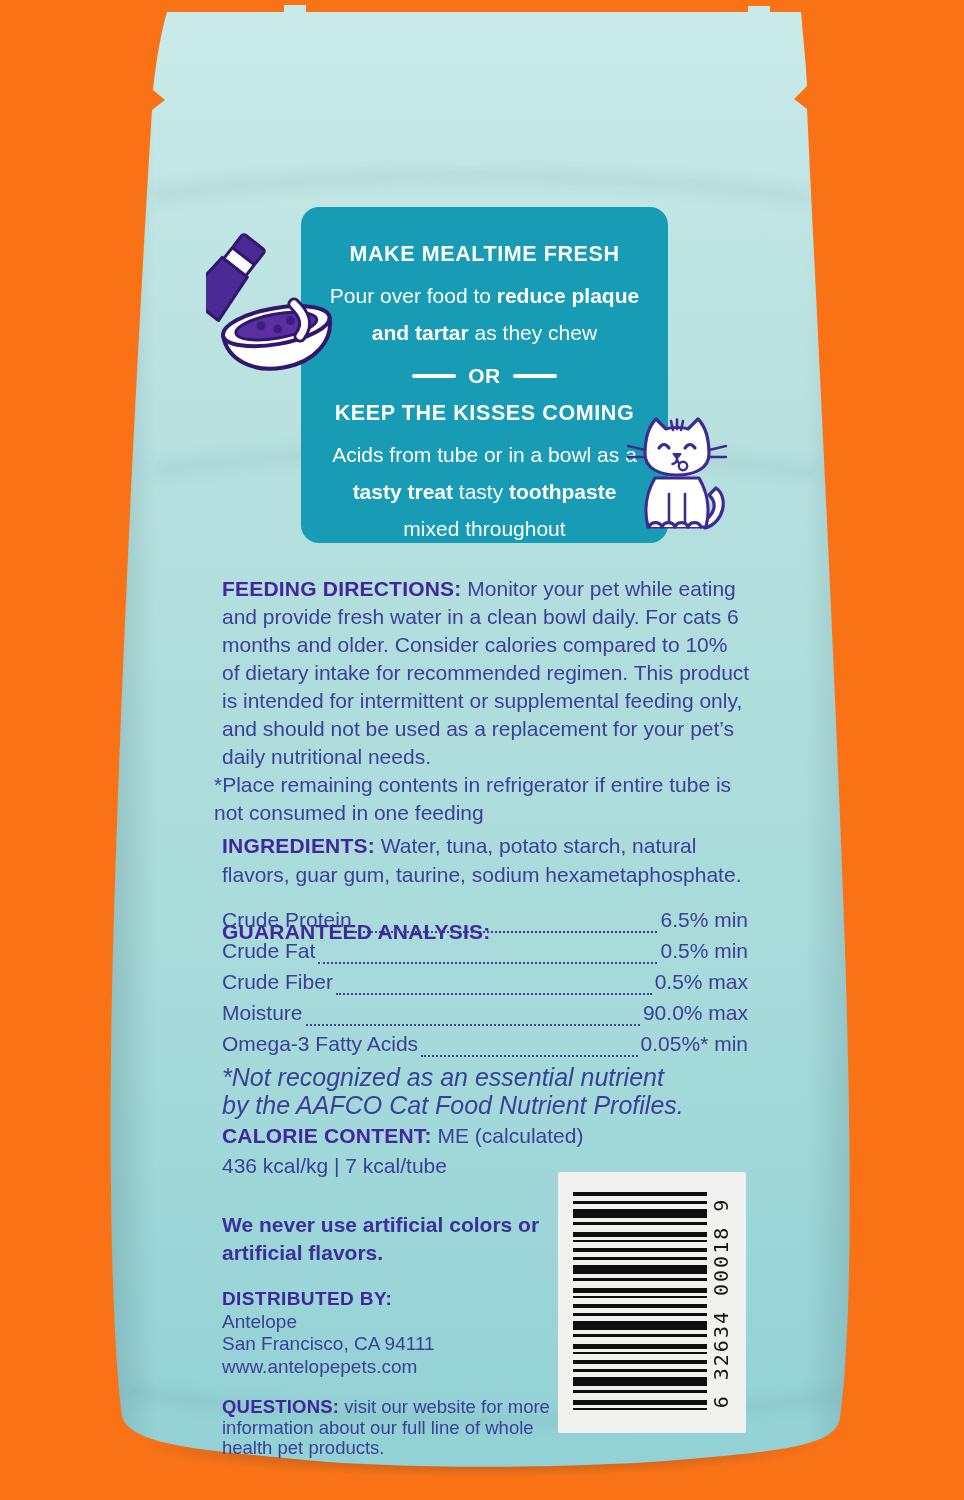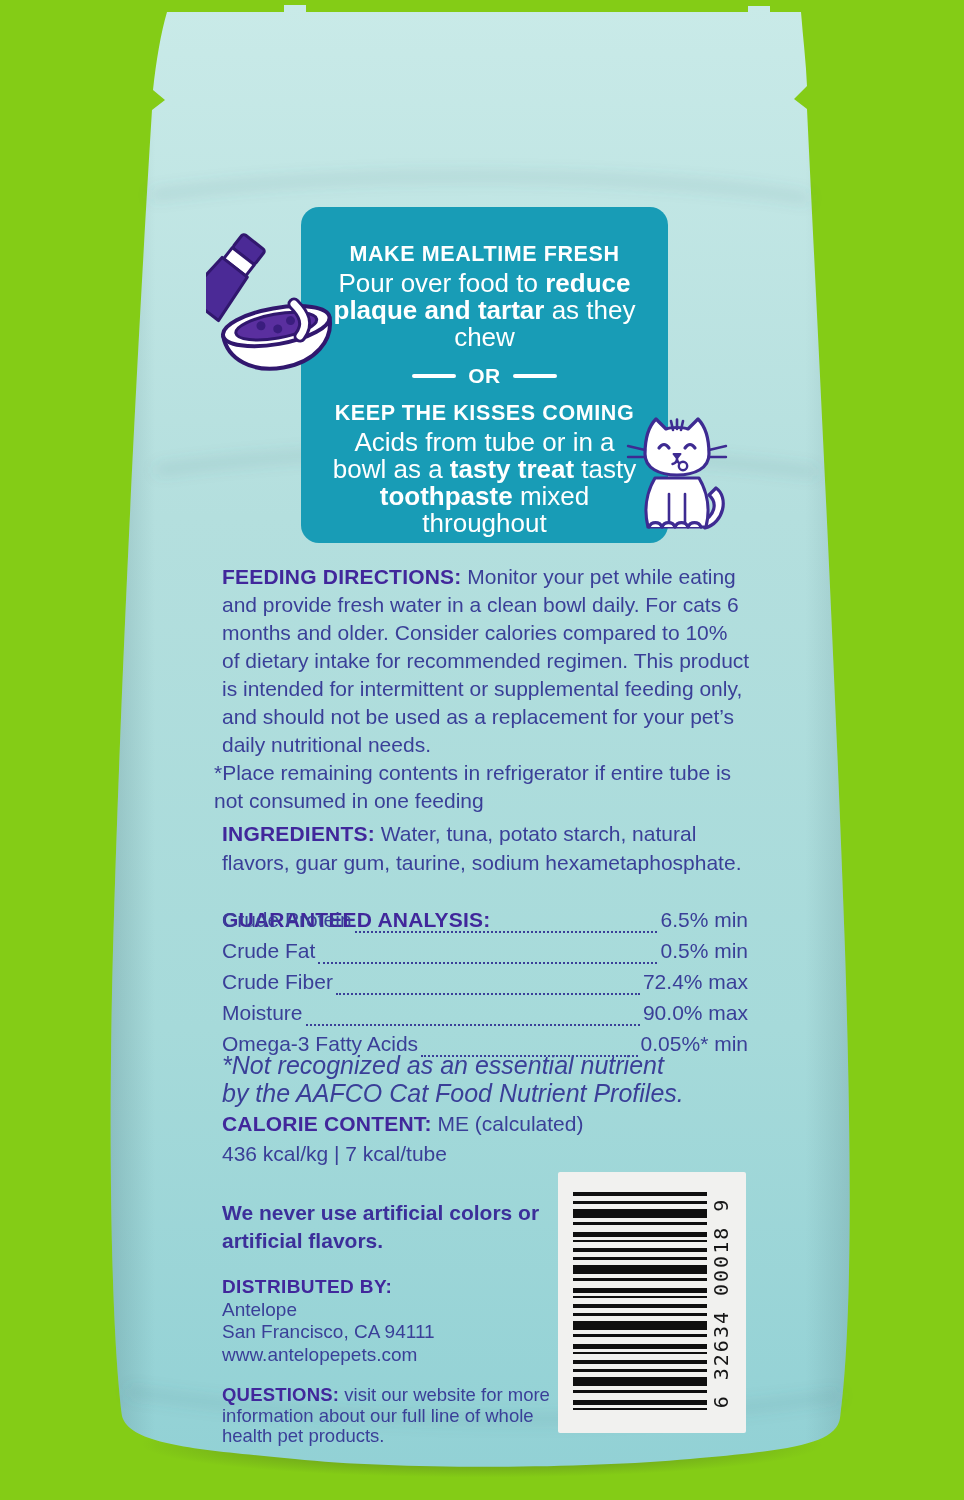--- a/index.html
+++ b/index.html
@@ -1,33 +1,33 @@
 <!DOCTYPE html>
 <html><head>
 <meta charset="utf-8">
 <style>
   html,body{margin:0;padding:0;background:#fff;}
-  .stage{position:relative;width:964px;height:1500px;background:#84cc16;overflow:hidden;
+  .stage{position:relative;width:964px;height:1500px;background:#f97316;overflow:hidden;
          font-family:"Liberation Sans","DejaVu Sans",sans-serif;}
   .floor-shadow{position:absolute;left:8px;top:1402px;width:948px;height:92px;z-index:1;
     background:radial-gradient(ellipse 50% 50% at 50% 46%,rgba(45,45,45,.42),rgba(45,45,45,.16) 52%,rgba(45,45,45,0) 72%);}
   .pouch-svg{position:absolute;left:0;top:0;z-index:2;}
   
   .promo-box{position:absolute;left:301px;top:207px;width:367px;height:336px;z-index:3;
     background:#189cb6;border-radius:18px;color:#ffffff;text-align:center;
     padding:34px 16px 0;box-sizing:border-box;}
   .promo-title{font-weight:bold;font-size:21.5px;letter-spacing:.6px;line-height:27px;}
-  .promo-text{margin:2px auto 0;width:318px;font-size:26px;line-height:27px;}
+  .promo-text{margin:9px auto 0;width:318px;font-size:21px;line-height:37px;}
   .promo-text b{font-weight:bold;}
   .or-divider{display:flex;align-items:center;justify-content:center;gap:12px;margin:13px 0 12px;}
   .or-divider .dash{display:inline-block;width:44px;height:4px;background:#fff;border-radius:2px;}
   .or-divider .or-text{font-weight:bold;font-size:21px;letter-spacing:.5px;}
   .icon-abs{position:absolute;z-index:4;}
   
-  .txt{position:absolute;left:222px;z-index:3;color:#3a3f98;font-size:21px;line-height:28px;}
+  .txt{position:absolute;left:222px;z-index:3;color:#3a3f98;font-size:21px;line-height:28px;margin-top:12px;}
   .txt b,.b-head{color:#41279b;font-weight:bold;letter-spacing:.2px;}
   .sec-feeding{top:563px;width:528px;}
   .sec-feeding .note{margin:0 0 0 -8px;}
   .sec-ingredients{top:819px;width:534px;line-height:29px;}
   .sec-ga-head{top:906px;width:528px;}
   .ga-table{position:absolute;left:222px;top:908px;width:526px;z-index:3;color:#3a3f98;font-size:21px;}
   .ga-row{display:flex;height:31px;}
   .ga-name{white-space:nowrap;}
   .ga-dots{flex:1;border-bottom:2.5px dotted #3a3f98;margin:0 3px 6px 3px;}
   .ga-value{white-space:nowrap;}
@@ -163,21 +163,21 @@
       <span class="ga-value">6.5% min</span>
     </div>
     <div class="ga-row">
       <span class="ga-name">Crude Fat</span>
       <span class="ga-dots"></span>
       <span class="ga-value">0.5% min</span>
     </div>
     <div class="ga-row">
       <span class="ga-name">Crude Fiber</span>
       <span class="ga-dots"></span>
-      <span class="ga-value">72.4% max</span>
+      <span class="ga-value">0.5% max</span>
     </div>
     <div class="ga-row">
       <span class="ga-name">Moisture</span>
       <span class="ga-dots"></span>
       <span class="ga-value">90.0% max</span>
     </div>
     <div class="ga-row">
       <span class="ga-name">Omega-3 Fatty Acids</span>
       <span class="ga-dots"></span>
       <span class="ga-value">0.05%* min</span>

